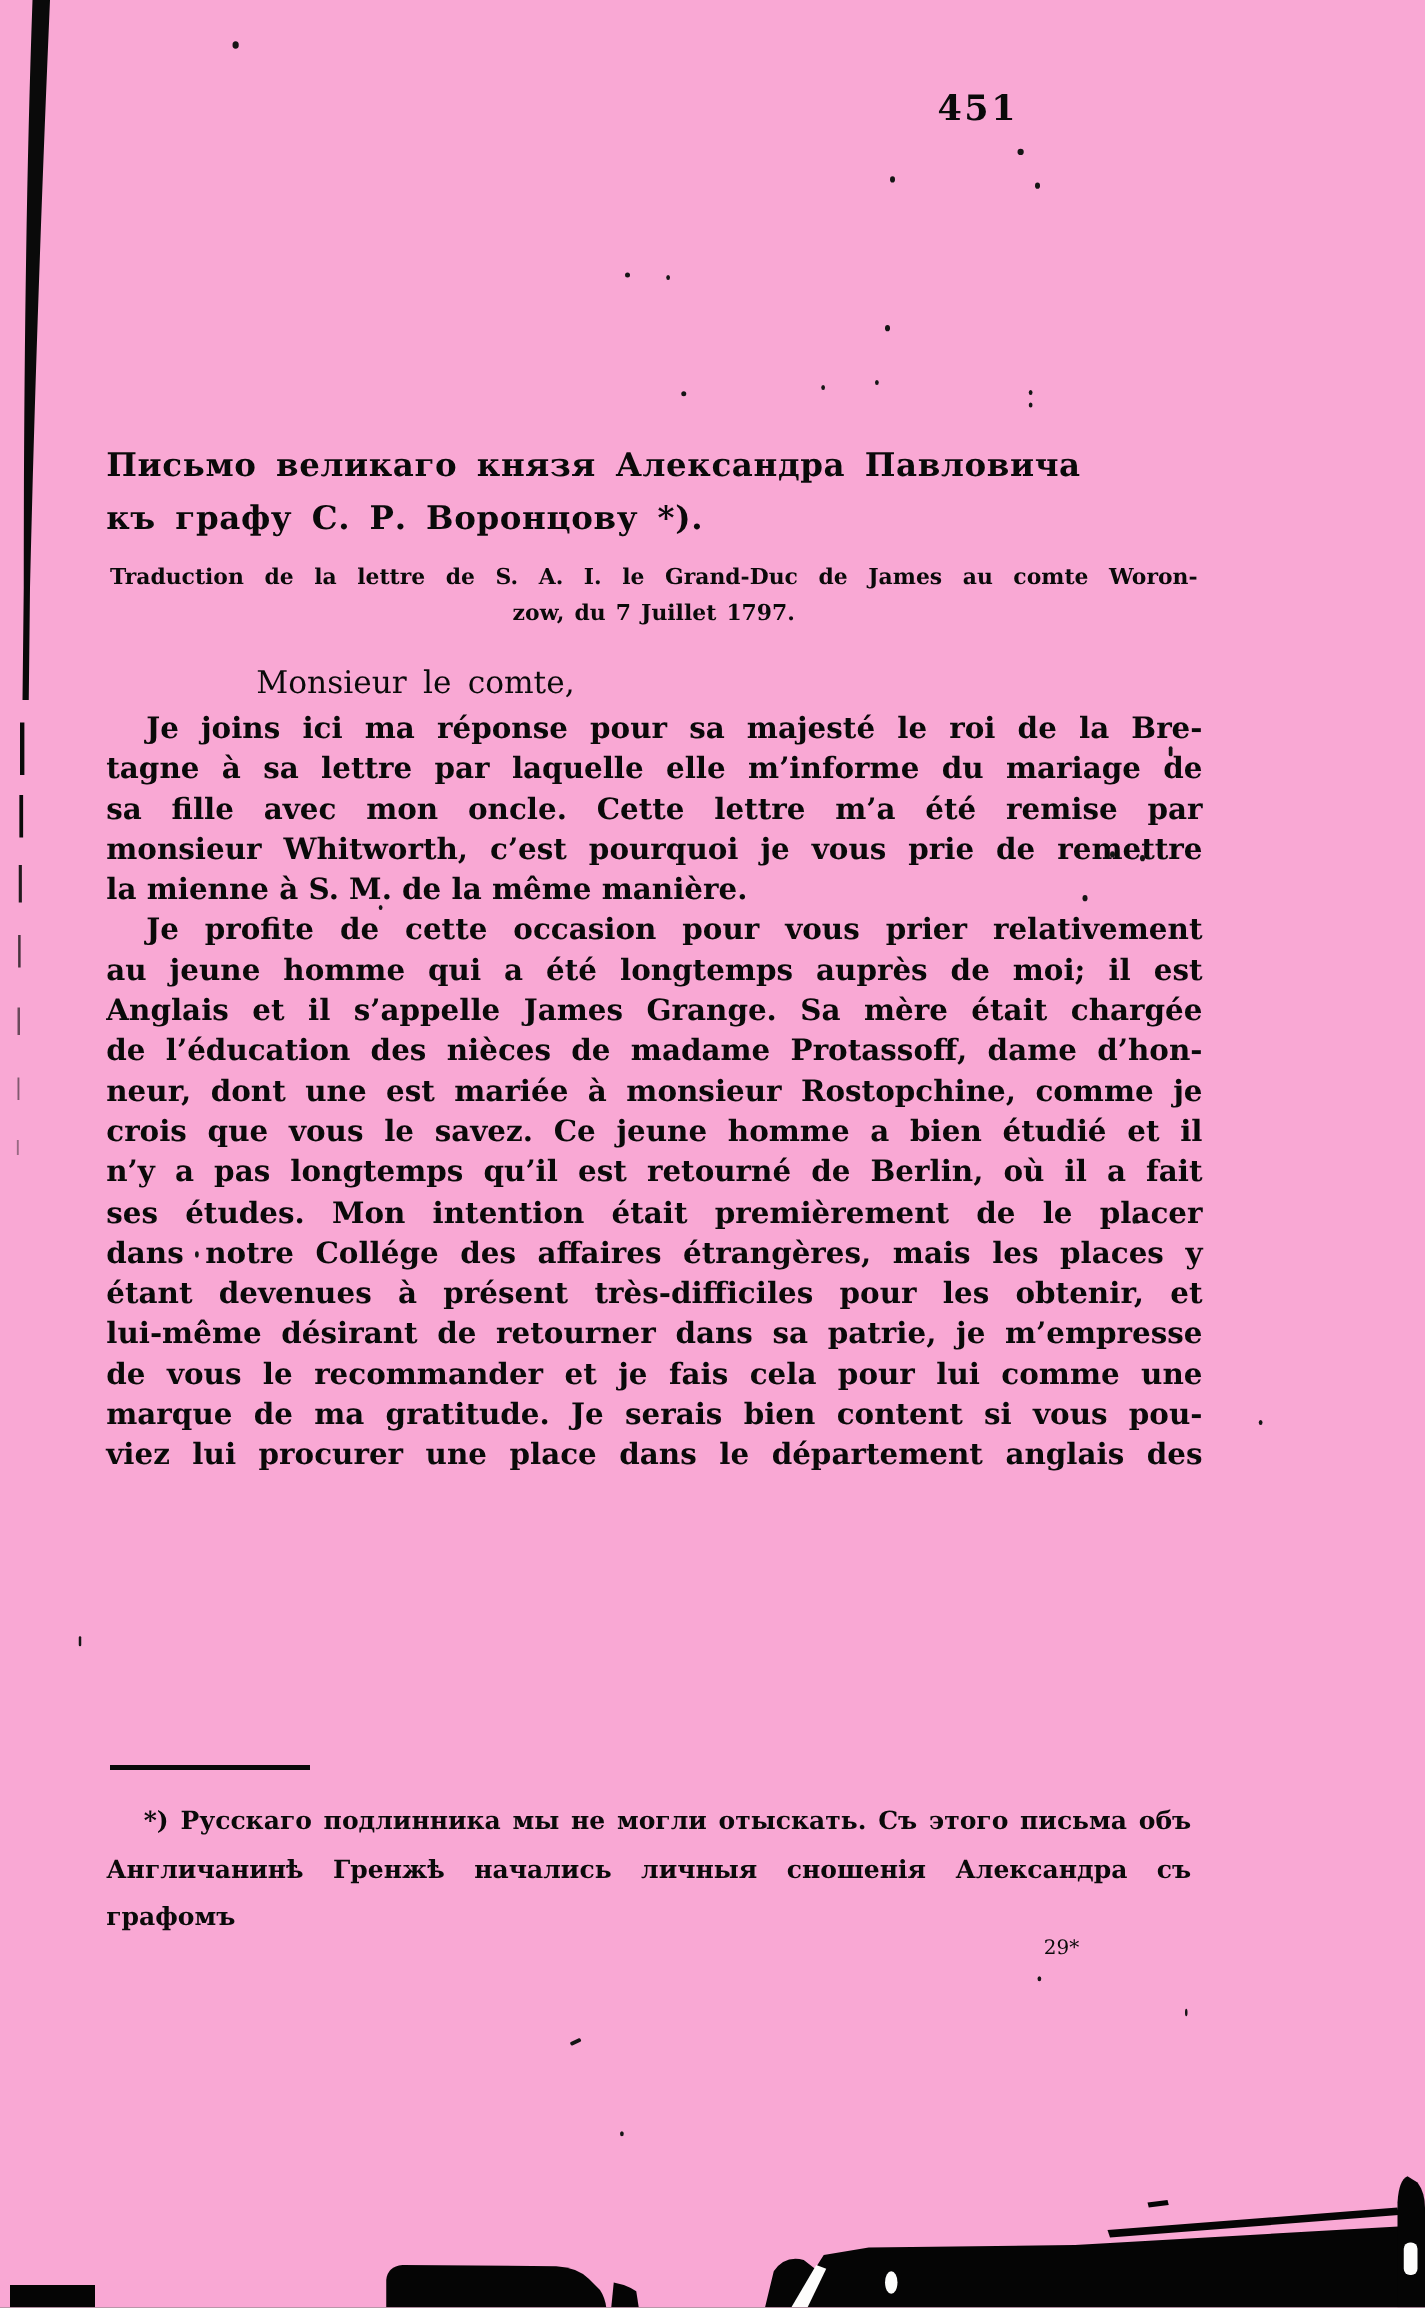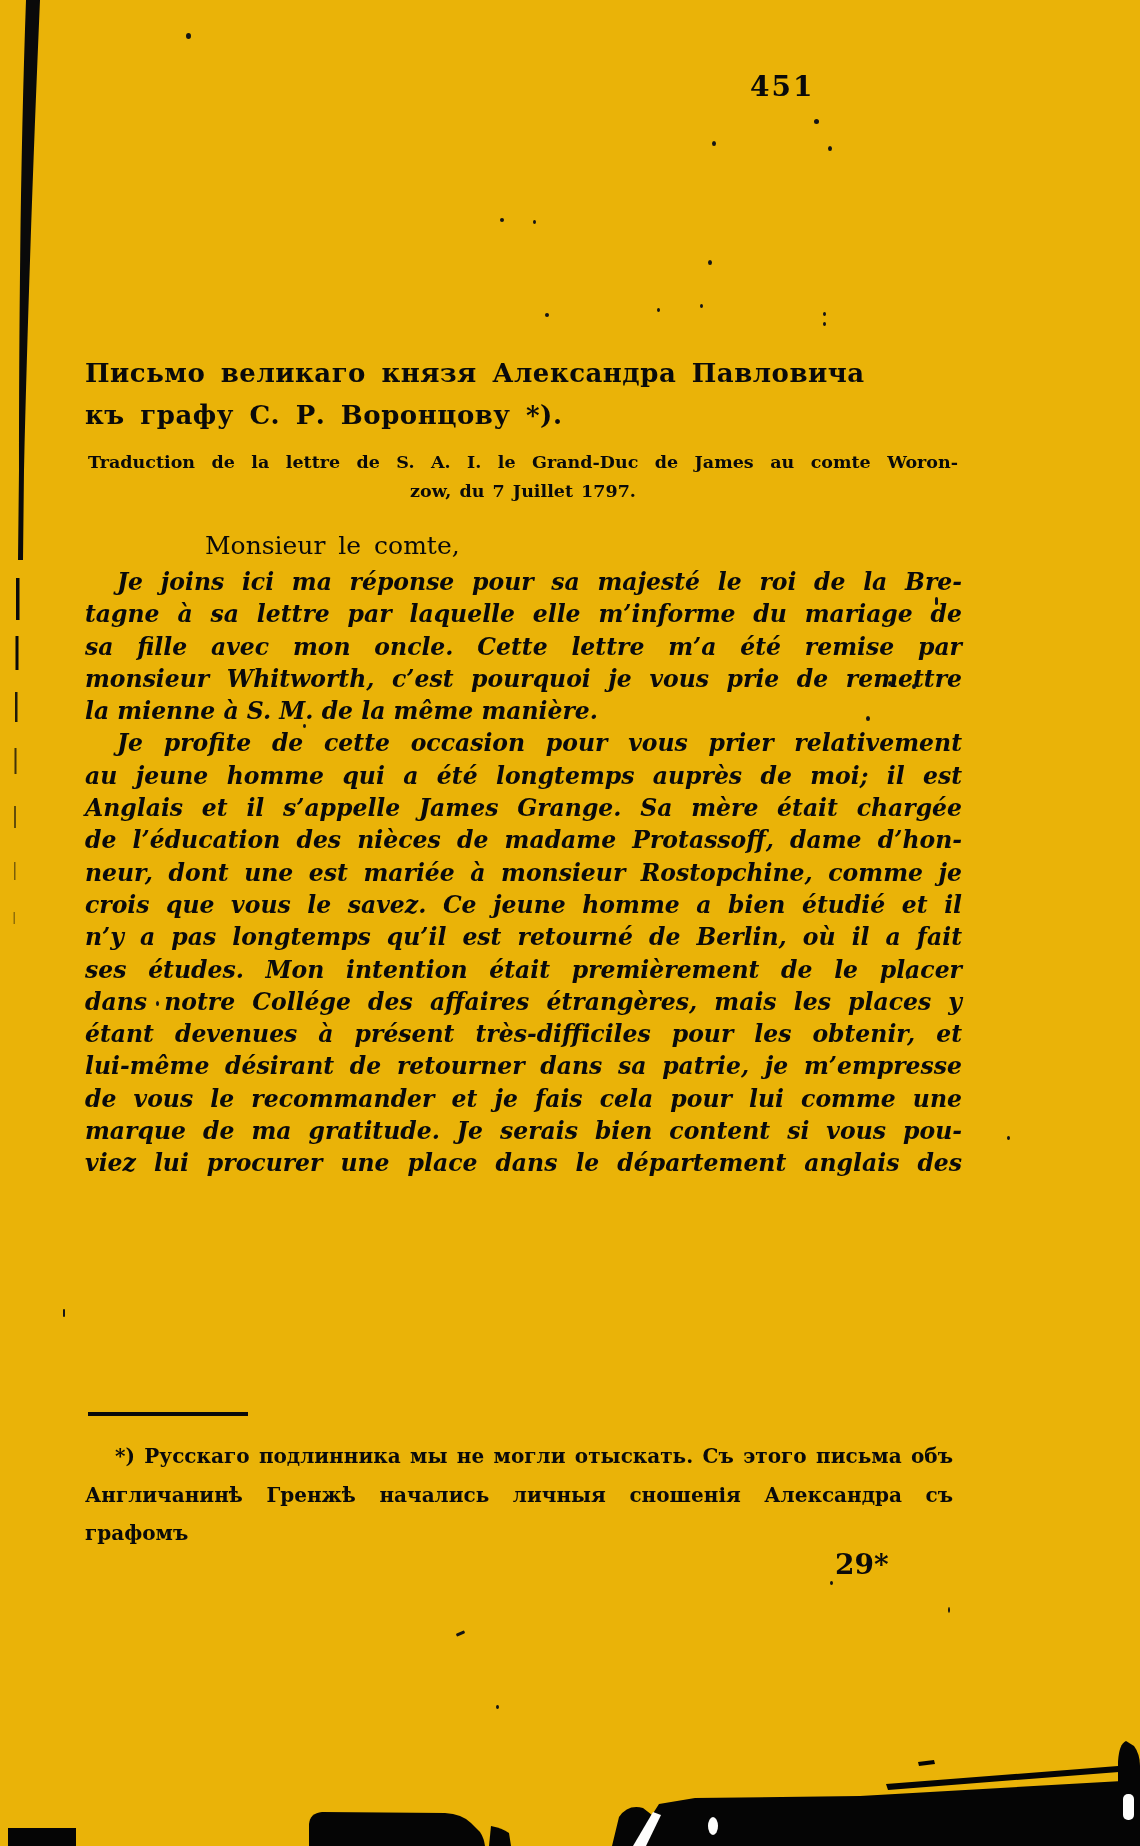--- a/index.html
+++ b/index.html
@@ -1,20 +1,20 @@
 <!DOCTYPE html>
 <html><head>
 <meta charset="utf-8">
 <style>
   html,body { margin:0; padding:0; background:#888; }
   .page {
     position:relative;
     width:1140px; height:1846px;
     margin:0 auto;
-    background:#eab308;
+    background:#f9a8d4;
     overflow:hidden;
     font-family:"DejaVu Serif", serif;
     color:#0a0a0a;
   }
   .page-number {
     position:absolute; top:70px; left:750px;
     font-size:28px; font-weight:bold; letter-spacing:2px;
   }
   .title {
     position:absolute; top:352px; left:85px; width:722px; margin:0;
@@ -34,42 +34,41 @@
   }
   .body-text {
     position:absolute; top:566px; left:85px; width:877px;
     font-size:23.5px; font-weight:bold;
   }
   .bl {
     display:block; height:32.3px; line-height:32.3px;
     text-align:justify; text-align-last:justify;
     white-space:nowrap; 
     white-space:normal;
-    font-style:italic;
   }
   .bl.indent { text-indent:32px; }
   .bl.end { text-align-last:left; }
   .footnote-rule {
     position:absolute; top:1412px; left:88px; width:160px; height:4px;
     background:#0a0a0a;
   }
   .footnote {
     position:absolute; top:1437px; left:85px; width:868px;
     font-size:20px; font-weight:bold;
   }
   .fn {
     display:block; height:38.5px; line-height:38.5px;
     text-align:justify; text-align-last:justify;
   }
   .fn.first { text-indent:30px; }
   .fn.last { text-align-last:left; }
   .fn .sig { font-style:italic; margin-left:16px; letter-spacing:3px; }
   .sig-mark {
     position:absolute; top:1548px; left:835px;
-    font-size:28px; font-weight:bold;
+    font-size:16px; font-weight:normal;
   }
   .artifact { position:absolute; pointer-events:none; }
   .speck { position:absolute; background:#151515; border-radius:50%; }
 </style>
 </head>
 <body>
 
 <div class="page">
 
   <svg class="artifact" style="left:0;top:0;" width="60" height="960" viewBox="0 0 60 960">

